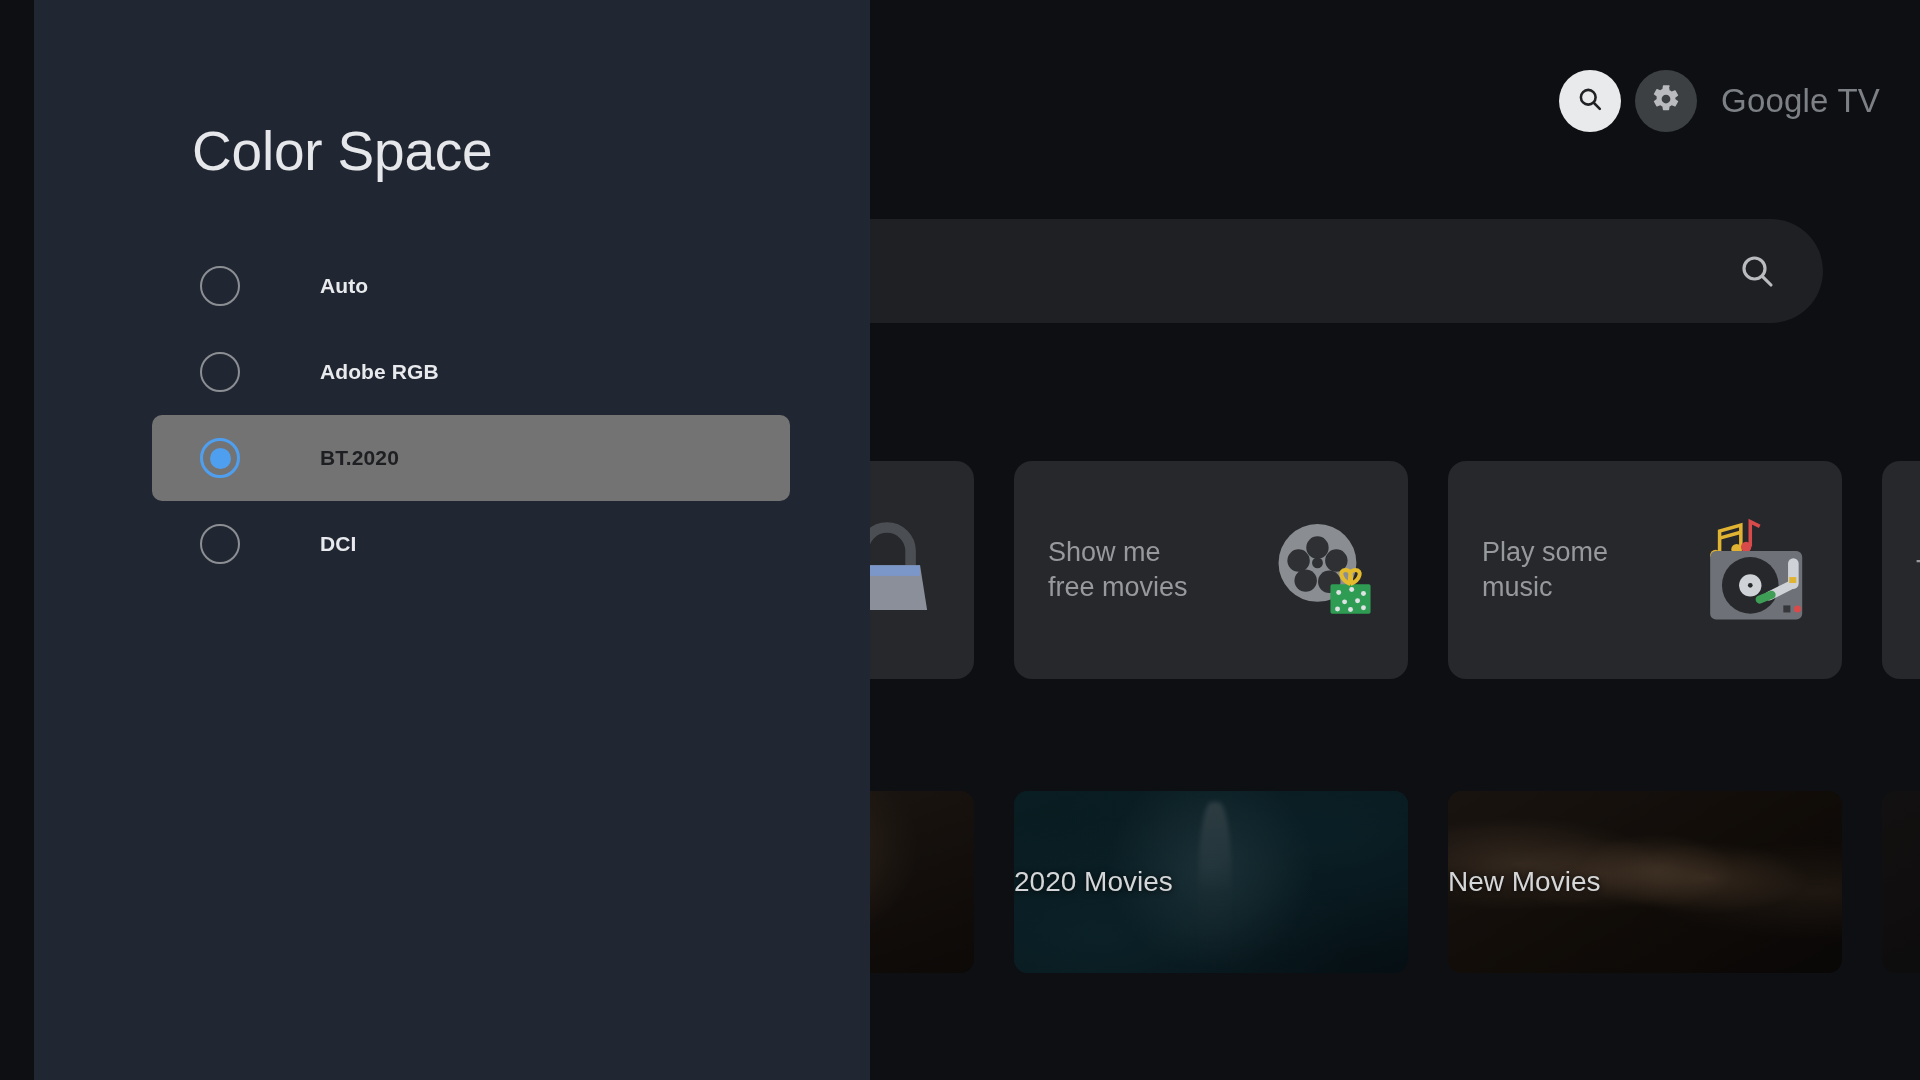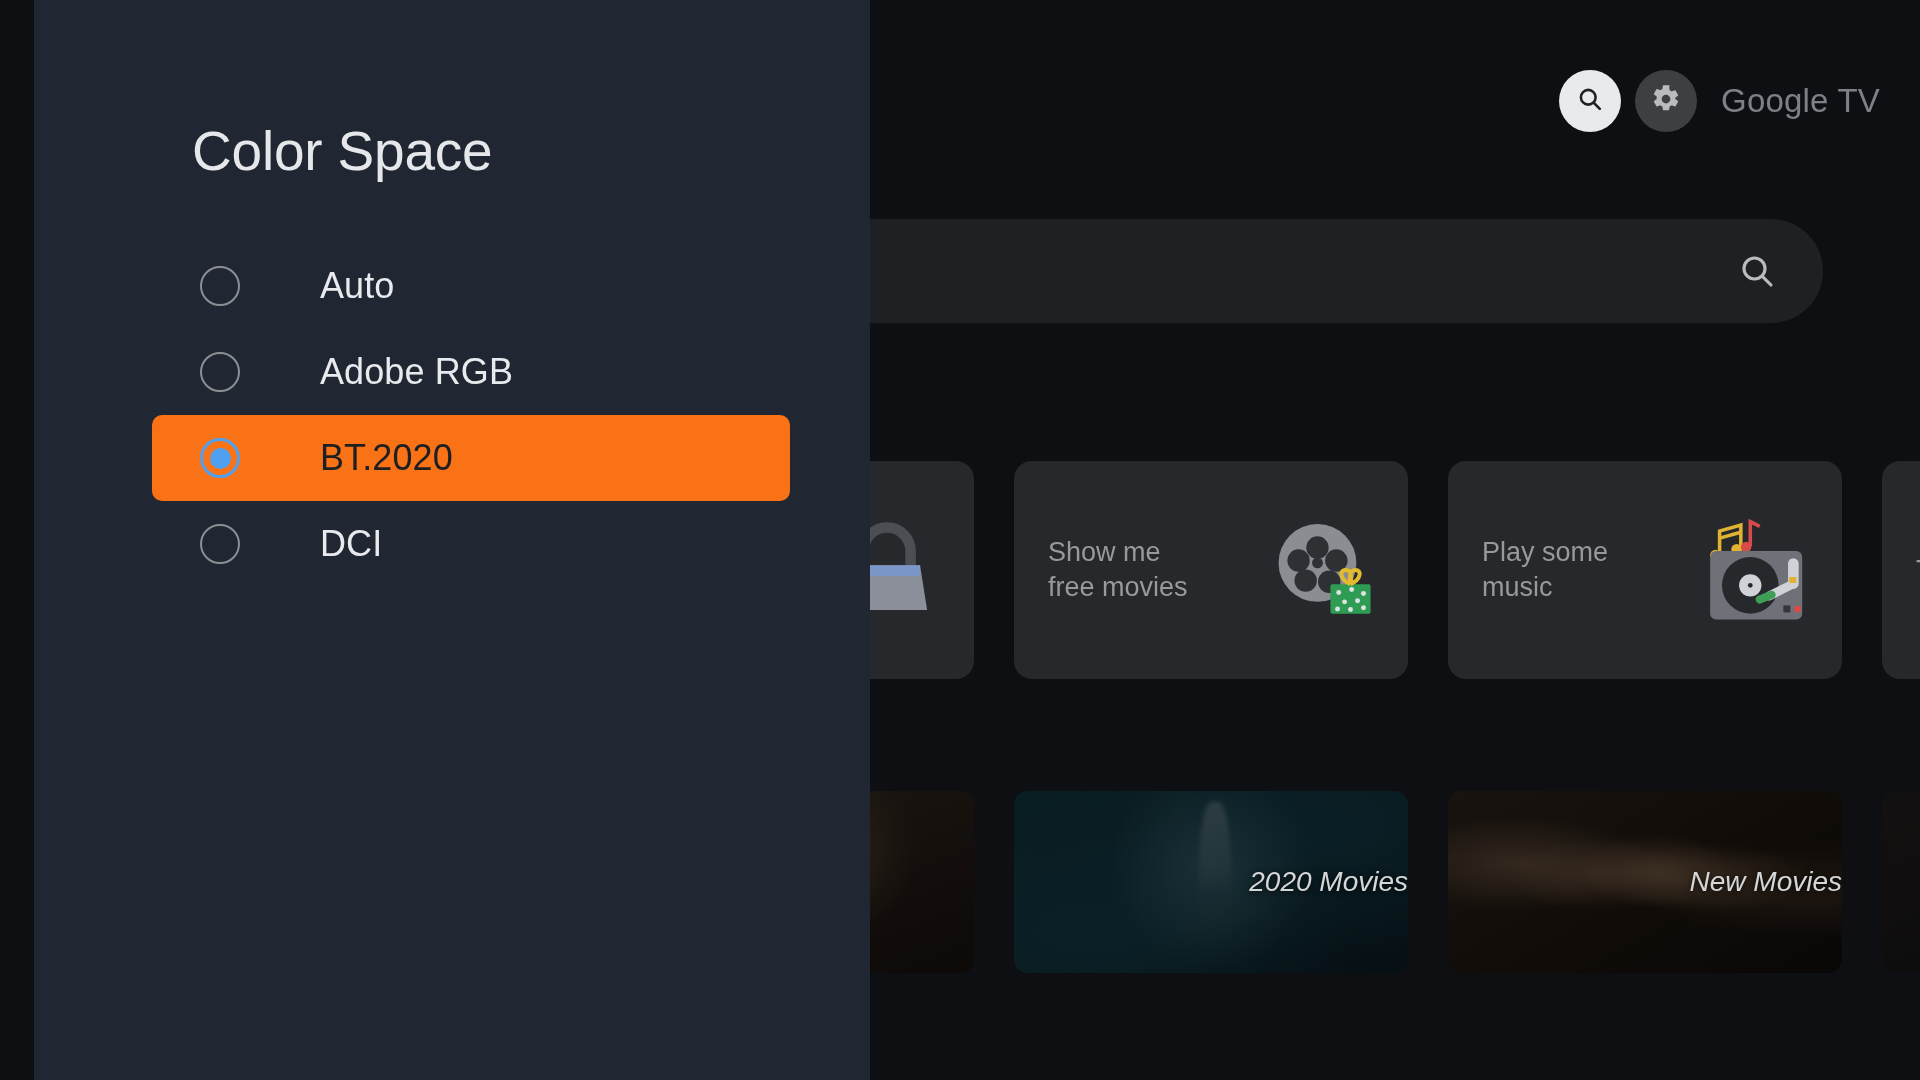--- a/index.html
+++ b/index.html
@@ -132,22 +132,21 @@
   }
   .media-card {
     width: 394px;
     height: 182px;
     border-radius: 14px;
     position: relative;
     overflow: hidden;
     flex: 0 0 auto;
     display: flex;
     align-items: center;
-    justify-content: flex-end;
-    font-style: italic;
+    justify-content: flex-start;
   }
   .media-card .mc-label {
     position: relative;
     z-index: 3;
     font-size: 28px;
     color: #d5d6d8;
     text-shadow: 0 1px 6px rgba(0,0,0,.85);
     white-space: nowrap;
   }
   .media-card .mc-scrim {
@@ -225,21 +224,21 @@
     position: relative;
     height: 86px;
     display: flex;
     align-items: center;
     padding-left: 168px;
     margin-left: 118px;
     width: 638px;
     border-radius: 10px;
   }
   .option-row.selected {
-    background: #f97316;
+    background: #737373;
   }
   .option-row .radio {
     position: absolute;
     left: 48px;
     top: 50%;
     transform: translateY(-50%);
     width: 40px;
     height: 40px;
     border-radius: 50%;
     border: 2.5px solid #8b8e93;
@@ -252,24 +251,25 @@
     border-width: 3px;
   }
   .option-row.selected .radio::after {
     content: "";
     width: 21px;
     height: 21px;
     border-radius: 50%;
     background: #4f9ff0;
   }
   .option-row .opt-label {
-    font-size: 36px;
+    font-size: 21px;
     color: #e8eaed;
     letter-spacing: 0.1px;
     white-space: nowrap;
+    font-weight: bold;
   }
   .option-row.selected .opt-label {
     color: #1d1f22;
   }
 </style>
 </head>
 <body>
 
 <div id="root">
 

